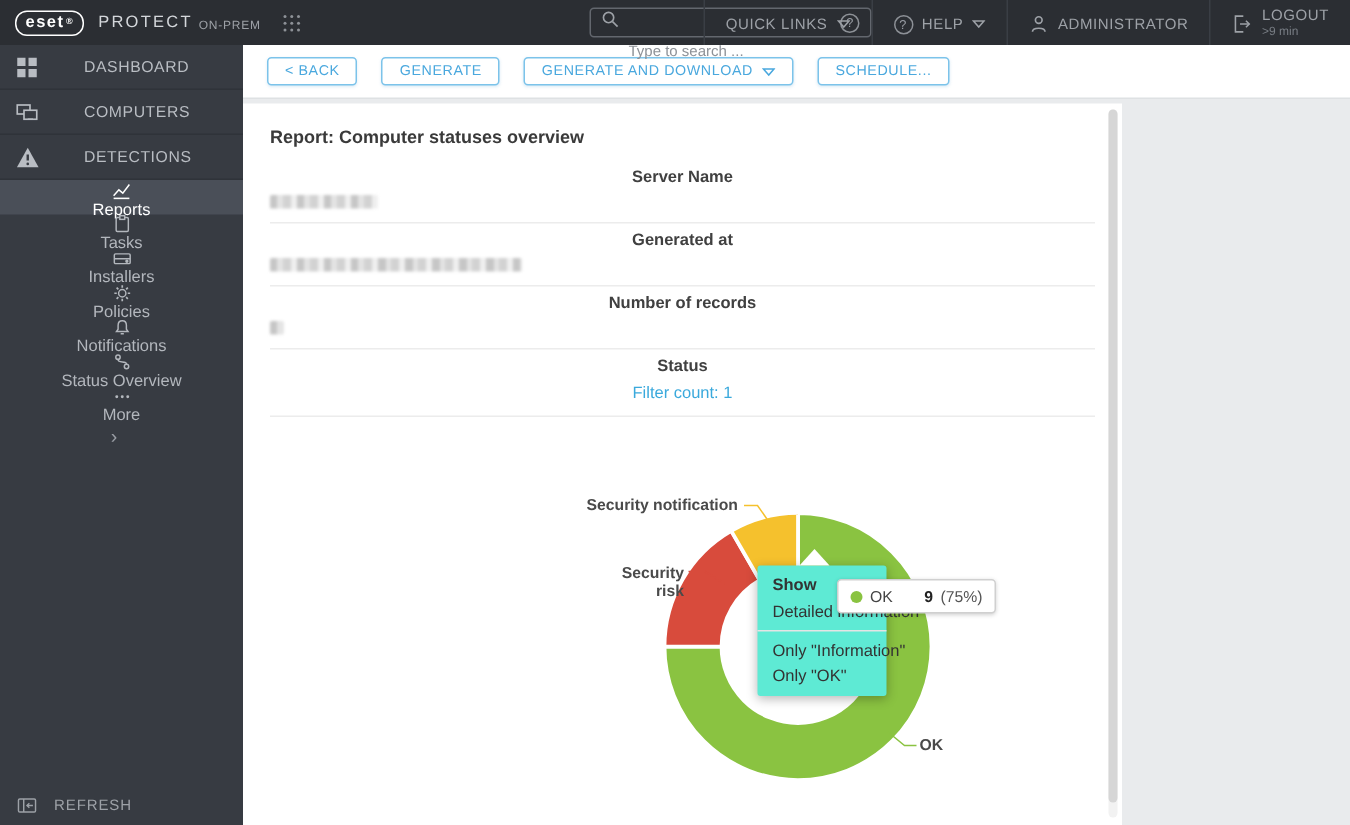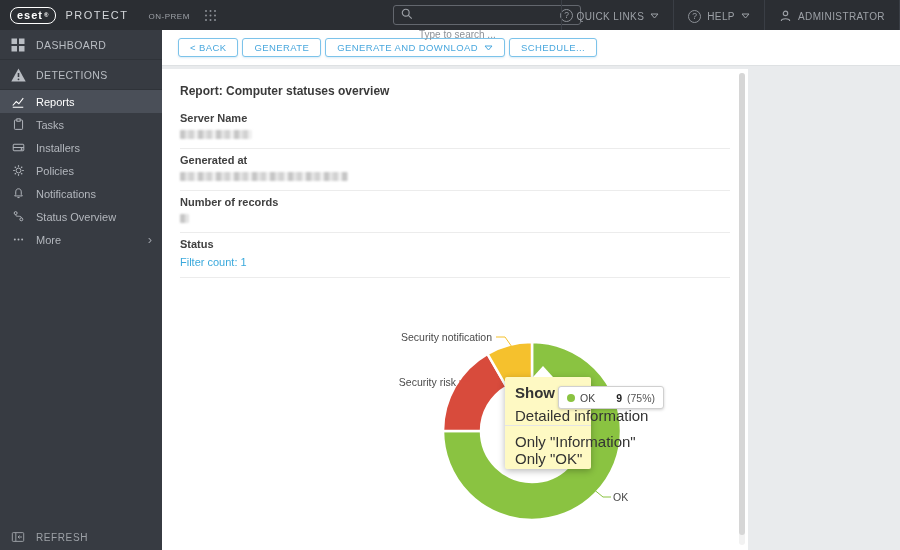--- a/index.html
+++ b/index.html
@@ -5,67 +5,67 @@
   * { margin:0; padding:0; box-sizing:border-box; }
   html,body { width:900px; height:550px; overflow:hidden; }
   body { font-family:"Liberation Sans","DejaVu Sans",sans-serif; background:#e9ebed; position:relative; }
 
   
   .topbar { position:absolute; left:0; top:0; width:900px; height:30px; background:#2b2e33; display:flex; align-items:center; z-index:10; }
   .brand { display:flex; align-items:center; margin-left:10px; }
   .logo-box { border:1.5px solid #fff; border-radius:8px; padding:0 6px 1px 6px; color:#fff; font-weight:bold; font-size:11px; letter-spacing:1px; line-height:14px; }
   .reg { color:#fff; font-size:6px; vertical-align:top; margin-left:1px; }
   .product { color:#d4d7db; font-size:11px; letter-spacing:1.5px; margin-left:9px; }
-  .edition { color:#9da1a7; font-size:8px; letter-spacing:.5px; margin-left:20px; margin-top:2px; }
+  .edition { color:#9da1a7; font-size:8px; letter-spacing:.5px; margin-left:4px; margin-top:2px; }
   .grid-icon { margin-left:14px; display:inline-flex; }
   .search-wrap { position:absolute; left:393px; top:5px; width:188px; height:20px; border:1px solid #63676e; border-radius:3px; display:flex; align-items:center; padding:0 7px; gap:6px; }
   .search-wrap input { flex:1; background:transparent; border:none; outline:none; color:#cfd2d6; font-size:10px; font-family:Liberation Sans, sans-serif;margin-top:38px; }
   .search-wrap input::placeholder { color:#8d9197; }
   .qcirc { width:13px; height:13px; border:1px solid #8d9197; border-radius:50%; color:#9a9ea5; font-size:8.5px; display:flex; align-items:center; justify-content:center; flex:none; }
   .tb-right { position:absolute; right:0; top:0; height:30px; display:flex; align-items:stretch; }
   .tb-item { display:flex; align-items:center; gap:6px; padding:16px 14px; color:#9da1a7; font-size:10px; letter-spacing:.4px; cursor:pointer; }
   .tb-sep { width:1px; background:#3a3e45; }
   .logout-txt { display:flex; flex-direction:column; line-height:10px; }
   .logout-sub { font-size:8px; color:#787d84; letter-spacing:0; }
 
   
   .sidebar { position:absolute; left:0; top:30px; width:162px; height:520px; background:#373b42; z-index:9; }
-  .nav-main { height:30px; display:flex; align-items:center; border-bottom:1px solid #2f3339; color:#b9bdc3; font-size:10.5px; letter-spacing:.4px; cursor:pointer; }
-  .nav-sub { height:23px; display:flex; align-items:center; color:#b3b7bd; font-size:11px; cursor:pointer; }
+  .nav-main { height:30px; display:flex; align-items:center; border-bottom:1px solid #2f3339; color:#b9bdc3; font-size:10.5px; letter-spacing:.4px; cursor:pointer;gap:20px; }
+  .nav-sub { height:23px; display:flex; align-items:center; color:#b3b7bd; font-size:11px; cursor:pointer;flex-direction:column; }
   .nav-sub.selected { background:#4a4f58; color:#fff; }
   .ic-col { width:36px; display:flex; justify-content:center; flex:none; }
   .nav-label { flex:1; }
   .chev { color:#9a9ea5; font-size:13px; padding-right:10px; }
   .collapse-row { position:absolute; bottom:0; left:0; width:162px; height:26px; display:flex; align-items:center; color:#9da1a7; font-size:10px; letter-spacing:.6px; cursor:pointer; }
 
   
-  .toolbar { position:absolute; left:162px; top:30px; width:738px; height:36px; background:#fff; border-bottom:1px solid #dee1e3; display:flex; align-items:center; gap:4px; padding-left:16px; z-index:5; }
+  .toolbar { position:absolute; left:162px; top:30px; width:738px; height:36px; background:#fff; border-bottom:1px solid #dee1e3; display:flex; align-items:center; gap:16px; padding-left:16px; z-index:5; }
   .btn { height:19px; border:1px solid #7cc3ea; border-radius:3px; background:#fff; color:#4aa8de; font-size:9.5px; font-family:inherit; letter-spacing:.4px; padding:0 11px; display:flex; align-items:center; gap:6px; cursor:pointer; box-shadow:0 1px 2px rgba(120,180,220,.25); }
   .content { position:absolute; left:162px; top:69px; width:586px; height:481px; background:#fff; z-index:1; }
   .content-inner { padding:0 18px; }
   .report-title { font-size:12px; font-weight:bold; color:#3a3a3a; padding:15px 0 9px 0; }
-  .field { padding:5px 0 9px 0; border-bottom:1px solid #ececec; }
+  .field { padding:5px 0 9px 0; border-bottom:1px solid #ececec;text-align:center; }
   .field-label { font-size:11px; font-weight:bold; color:#404040; margin-bottom:6px; }
   .redacted { height:9px; border-radius:1px; background:repeating-linear-gradient(90deg,#c6c6c6 0 5px,#e3e3e3 5px 9px,#d2d2d2 9px 14px,#efefef 14px 18px); filter:blur(1.1px); }
   .r-short { width:72px; } .r-long { width:168px; } .r-tiny { width:9px; }
   .link { font-size:11px; color:#3aa9dc; cursor:pointer; }
 
   
   .scroll-track { position:absolute; right:3px; top:4px; width:6px; height:472px; background:#f2f2f2; border-radius:3px; }
   .scroll-thumb { position:absolute; left:0; top:0; width:6px; height:462px; background:#d6d6d6; border-radius:3px; cursor:grab; }
 
   
   .chart-svg { position:absolute; left:0; top:0; width:900px; height:550px; z-index:2; pointer-events:none; }
-  .chart-label { position:absolute; font-size:10.5px; color:#4a4a4a; z-index:3; }
+  .chart-label { position:absolute; font-size:10.5px; color:#4a4a4a; z-index:3;font-weight:bold; }
   .lbl-notif { left:386px; top:331px; width:106px; text-align:right; }
   .lbl-risk  { left:394px; top:376px; width:62px; text-align:right; }
   .lbl-ok    { left:613px; top:491px; }
 
   
-  .ctx-menu { position:absolute; left:505px; top:377px; width:86px; background:#fef9c3; border-radius:2px; box-shadow:0 2px 7px rgba(0,0,0,.28); z-index:4; padding:4px 0 5px 0; font-size:15px; color:#333; }
+  .ctx-menu { position:absolute; left:505px; top:377px; width:86px; background:#5eead4; border-radius:2px; box-shadow:0 2px 7px rgba(0,0,0,.28); z-index:4; padding:4px 0 5px 0; font-size:11px; color:#333; }
   .ctx-arrow { position:absolute; left:28px; top:-11px; width:0; height:0; border-left:10px solid transparent; border-right:10px solid transparent; border-bottom:11px solid #fff; }
   .ctx-header { font-weight:bold; padding:3px 10px; }
   .ctx-item { padding:3px 10px; height:17px; white-space:nowrap; cursor:pointer; }
   .ctx-div { border-top:1px solid #e4e4e4; margin:4px 0; }
 
   
   .tooltip { position:absolute; left:558px; top:386px; width:106px; height:23px; background:#fff; border:1px solid #d0d0d0; border-radius:3px; box-shadow:0 1px 3px rgba(0,0,0,.18); display:flex; align-items:center; padding:0 8px; gap:5px; font-size:10.5px; z-index:5; }
   .tt-dot { width:8px; height:8px; border-radius:50%; flex:none; }
   .tt-label { color:#444; }
   .tt-val { margin-left:auto; font-weight:bold; color:#222; }
@@ -127,34 +127,55 @@
     </div>
     <div class="tb-sep"></div>
     <div class="tb-item">
       <svg width="13" height="14" viewBox="0 0 14 14" fill="none" stroke="#9da1a7" stroke-width="1.2">
         <circle cx="7" cy="4.2" r="2.4"></circle>
           <path d="M2.5 12.5 C2.5 9.2 11.5 9.2 11.5 12.5"></path>
       </svg>
       <span>ADMINISTRATOR</span>
     </div>
     <div class="tb-sep"></div>
+    <div class="tb-item">
+      <svg width="14" height="14" viewBox="0 0 16 16" fill="none" stroke="#9da1a7" stroke-width="1.2">
+        <path d="M9 2 H3 V14 H9"></path>
+          <line x1="6.5" y1="8" x2="13.5" y2="8"></line>
+          <polyline points="11,5.5 13.5,8 11,10.5"></polyline>
+      </svg>
+      <span class="logout-txt">
+        <span>LOGOUT</span>
+        <span class="logout-sub">&gt;9 min</span>
+      </span>
+    </div>
   </div>
 </div>
 
 <div class="sidebar">
   <div class="nav-main">
     <span class="ic-col">
       <svg width="16" height="16" viewBox="0 0 16 16" fill="currentColor">
         <rect x="1.5" y="1.5" width="5.5" height="5.5"></rect>
           <rect x="9" y="1.5" width="5.5" height="5.5"></rect>
         <rect x="1.5" y="9" width="5.5" height="5.5"></rect>
           <rect x="9" y="9" width="5.5" height="5.5"></rect>
       </svg>
     </span>
     <span class="nav-label">DASHBOARD</span>
+  </div>
+  <div class="nav-main">
+    <span class="ic-col">
+      <svg width="16" height="16" viewBox="0 0 16 16" fill="none" stroke="currentColor" stroke-width="1.1">
+        <rect x="1.5" y="3" width="8.5" height="6"></rect>
+          <rect x="6" y="6.5" width="8.5" height="6" fill="#373b42"></rect>
+        <line x1="8.5" y1="12.5" x2="12" y2="12.5"></line>
+      </svg>
+    </span>
+    <span class="nav-label">COMPUTERS</span>
   </div>
   <div class="nav-main">
     <span class="ic-col">
       <svg width="17" height="16" viewBox="0 0 16 16">
         <path d="M8 1.5 L15.2 14.5 H0.8 Z" fill="currentColor"></path>
         <line x1="8" y1="6" x2="8" y2="10" stroke="#373b42" stroke-width="1.6"></line>
         <circle cx="8" cy="12.3" r="0.9" fill="#373b42"></circle>
       </svg>
     </span>
     <span class="nav-label">DETECTIONS</span>

